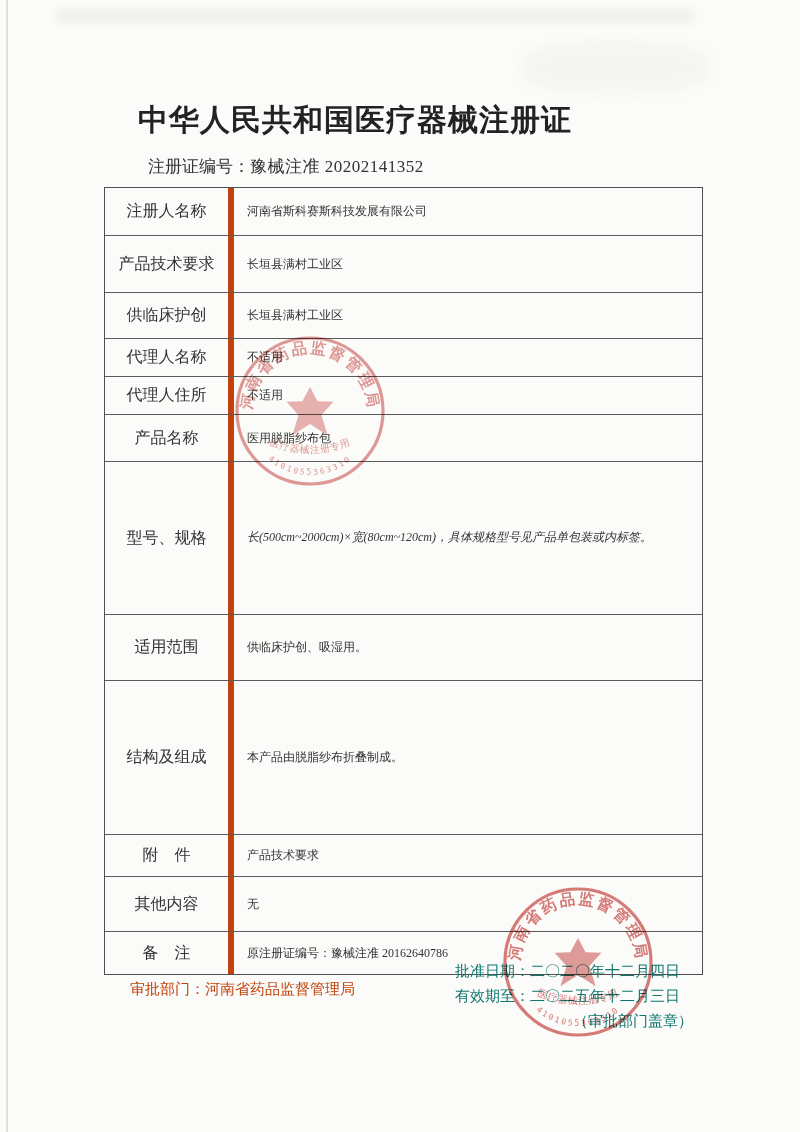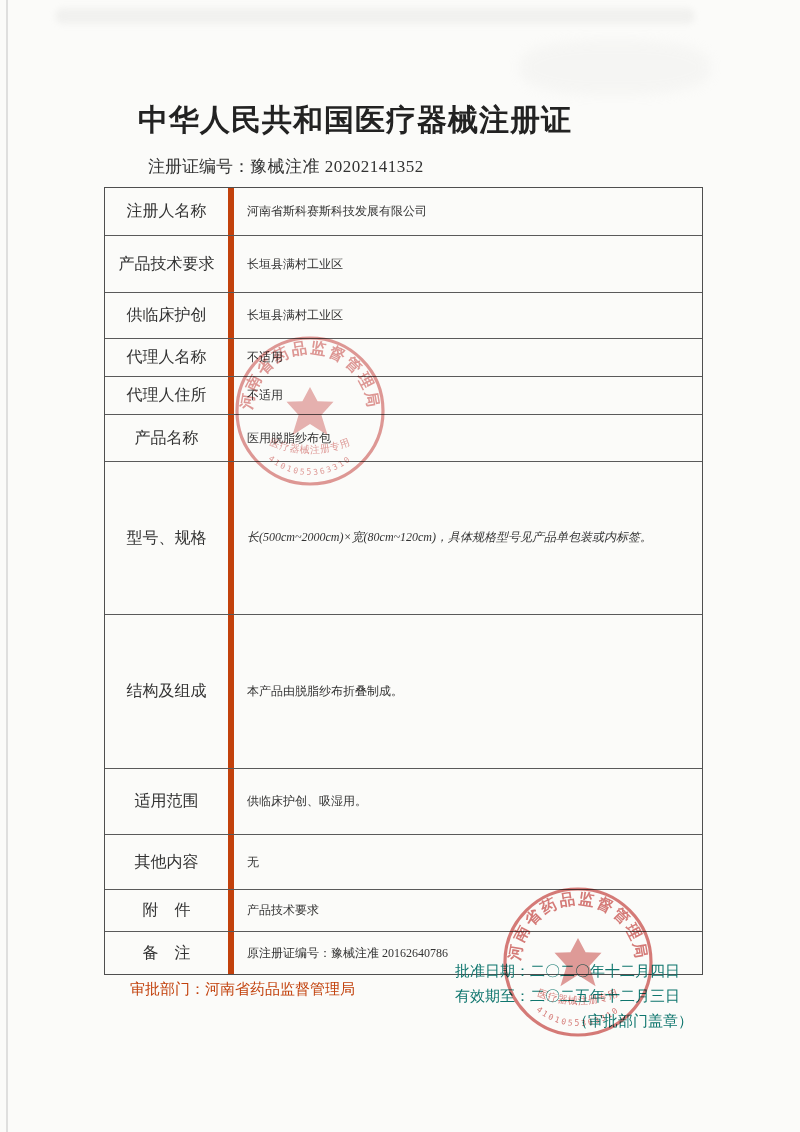--- a/index.html
+++ b/index.html
@@ -91,35 +91,35 @@
     <div class="tvalue">不适用</div>
   </div>
   <div class="trow r6 h6">
     <div class="tlabel">产品名称</div>
     <div class="tvalue">医用脱脂纱布包</div>
   </div>
   <div class="trow r7 h7">
     <div class="tlabel">型号、规格</div>
     <div class="tvalue">长(500cm~2000cm)×宽(80cm~120cm)，具体规格型号见产品单包装或内标签。</div>
   </div>
+  <div class="trow r9 h9">
+    <div class="tlabel">适用范围</div>
+    <div class="tvalue">供临床护创、吸湿用。</div>
+  </div>
   <div class="trow r8 h8">
     <div class="tlabel">结构及组成</div>
     <div class="tvalue">本产品由脱脂纱布折叠制成。</div>
   </div>
-  <div class="trow r9 h9">
-    <div class="tlabel">适用范围</div>
-    <div class="tvalue">供临床护创、吸湿用。</div>
+  <div class="trow r10 h10">
+    <div class="tlabel">附　件</div>
+    <div class="tvalue">产品技术要求</div>
   </div>
   <div class="trow r11 h11">
     <div class="tlabel">其他内容</div>
     <div class="tvalue">无</div>
-  </div>
-  <div class="trow r10 h10">
-    <div class="tlabel">附　件</div>
-    <div class="tvalue">产品技术要求</div>
   </div>
   <div class="trow r12 h12">
     <div class="tlabel">备　注</div>
     <div class="tvalue">原注册证编号：豫械注准 20162640786</div>
   </div>
 </div>
 
 <div class="footer-left">审批部门：河南省药品监督管理局</div>
 
 <div class="footer-right">

